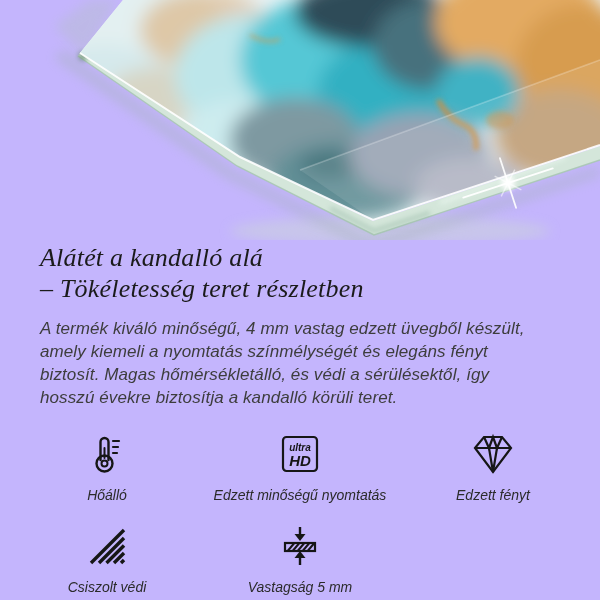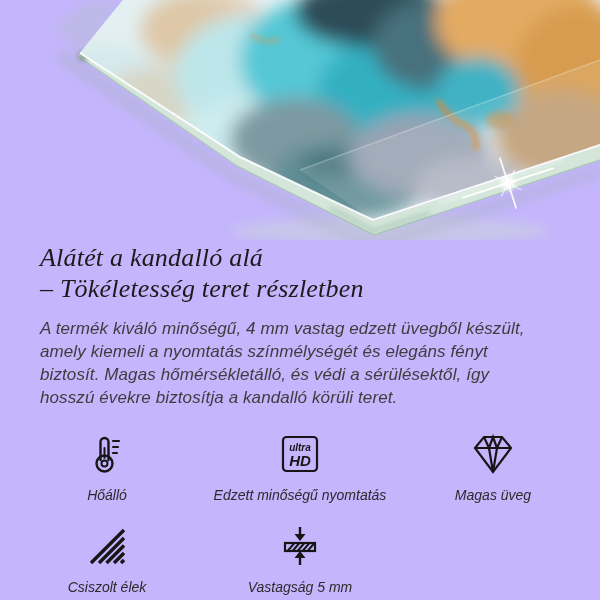--- a/index.html
+++ b/index.html
@@ -153,36 +153,36 @@
         <div class="ic">
           <svg width="44" height="44" viewBox="0 0 44 44">
             <g class="ficon" stroke-linejoin="miter">
               <path d="M4,16 L13,5 L31,5 L40,16 L22,40 Z"></path>
               <line x1="4" y1="16" x2="40" y2="16"></line>
               <path d="M13,5 L18,16 L22,5 L26,16 L31,5"></path>
               <path d="M22,40 L18,16 M22,40 L26,16"></path>
             </g>
           </svg>
         </div>
-        <div class="lbl">Magas üveg</div>
+        <div class="lbl">Edzett fényt</div>
       </div>
 
       <div class="feature">
         <div class="ic">
           <svg width="44" height="44" viewBox="0 0 44 44">
             <g stroke="#161616" stroke-width="3.4" fill="none">
               <line x1="6" y1="39" x2="39" y2="6"></line>
               <line x1="14" y1="39" x2="39" y2="14"></line>
               <line x1="21.5" y1="39" x2="39" y2="21.5"></line>
               <line x1="29" y1="39" x2="39" y2="29"></line>
               <line x1="36" y1="39" x2="39" y2="36"></line>
             </g>
           </svg>
         </div>
-        <div class="lbl">Csiszolt élek</div>
+        <div class="lbl">Csiszolt védi</div>
       </div>
 
       <div class="feature">
         <div class="ic">
           <svg width="44" height="44" viewBox="0 0 44 44">
             <rect x="7" y="19" width="30" height="8" class="ficon" stroke-width="2"></rect>
             <g stroke="#161616" stroke-width="2" fill="none">
               <line x1="10" y1="26.5" x2="16" y2="19.5"></line>
               <line x1="15" y1="26.5" x2="21" y2="19.5"></line>
               <line x1="20" y1="26.5" x2="26" y2="19.5"></line>

